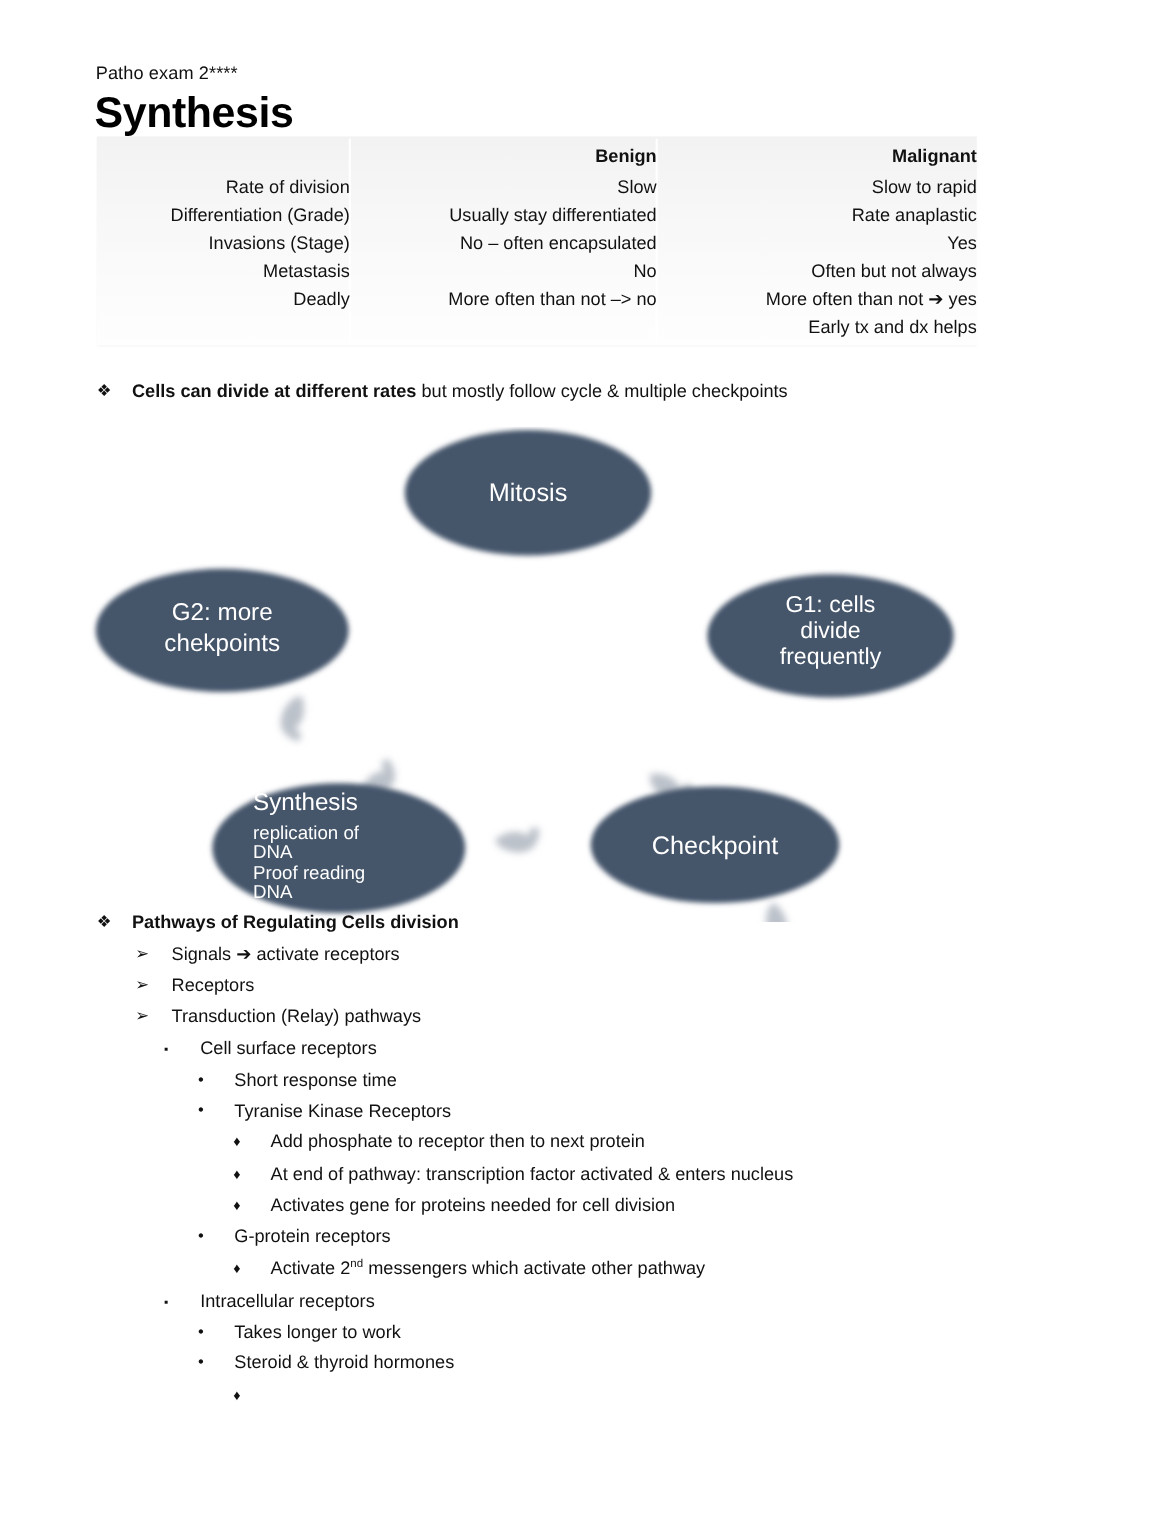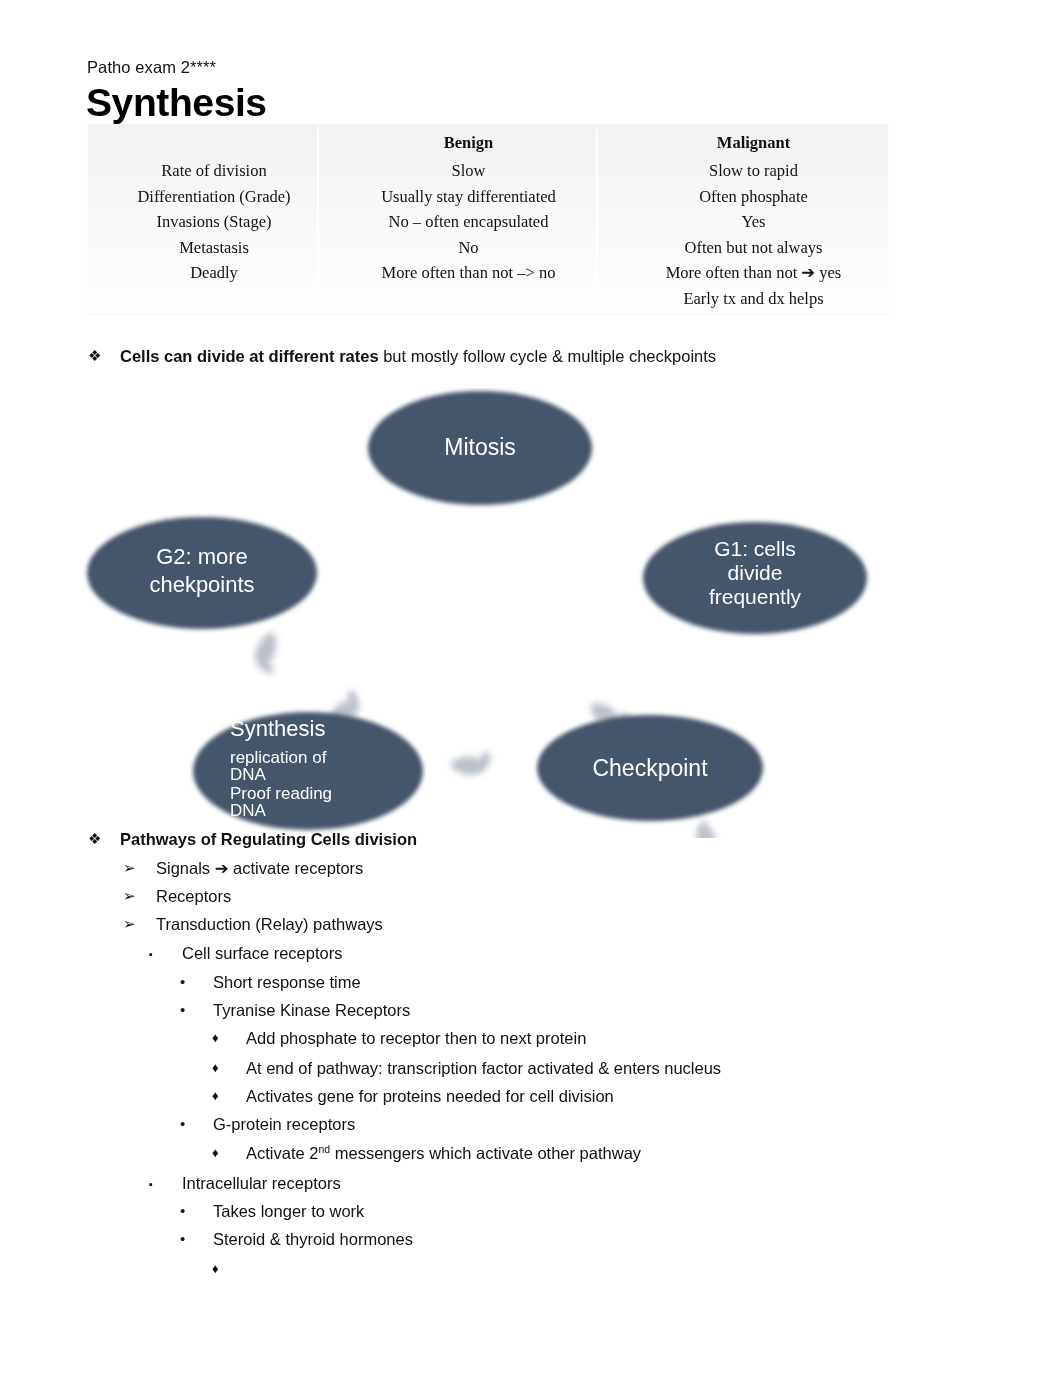--- a/index.html
+++ b/index.html
@@ -72,30 +72,29 @@
     width: 800px;
     table-layout: fixed;
     z-index: 2;
   }
   table.compare col.c1 { width: 230px; }
   table.compare col.c2 { width: 279px; }
   table.compare col.c3 { width: 291px; }
 
   table.compare th,
   table.compare td {
-    text-align: center;
+    text-align: right;
     vertical-align: top;
     font-size: 16.5px;
     line-height: 25.5px;
     padding: 0 0 0 22px;
     border: 0;
     color: #111;
     font-weight: normal;
     white-space: nowrap;
-    font-family: Liberation Serif, serif;
   }
   table.compare thead th {
     font-weight: bold;
     height: 28px;
     padding-top: 6px;
   }
   table.compare tbody td { height: 25.5px; }
   table.compare tbody tr td.spanline { line-height: 25.5px; }
   .cell-sub { display: block; }
 
@@ -179,21 +178,21 @@
       </thead>
       <tbody>
         <tr>
           <td>Rate of division</td>
           <td>Slow</td>
           <td>Slow to rapid</td>
         </tr>
         <tr>
           <td>Differentiation (Grade)</td>
           <td>Usually stay differentiated</td>
-          <td>Often phosphate</td>
+          <td>Rate anaplastic</td>
         </tr>
         <tr>
           <td>Invasions (Stage)</td>
           <td>No – often encapsulated</td>
           <td>Yes</td>
         </tr>
         <tr>
           <td>Metastasis</td>
           <td>No</td>
           <td>Often but not always</td>

